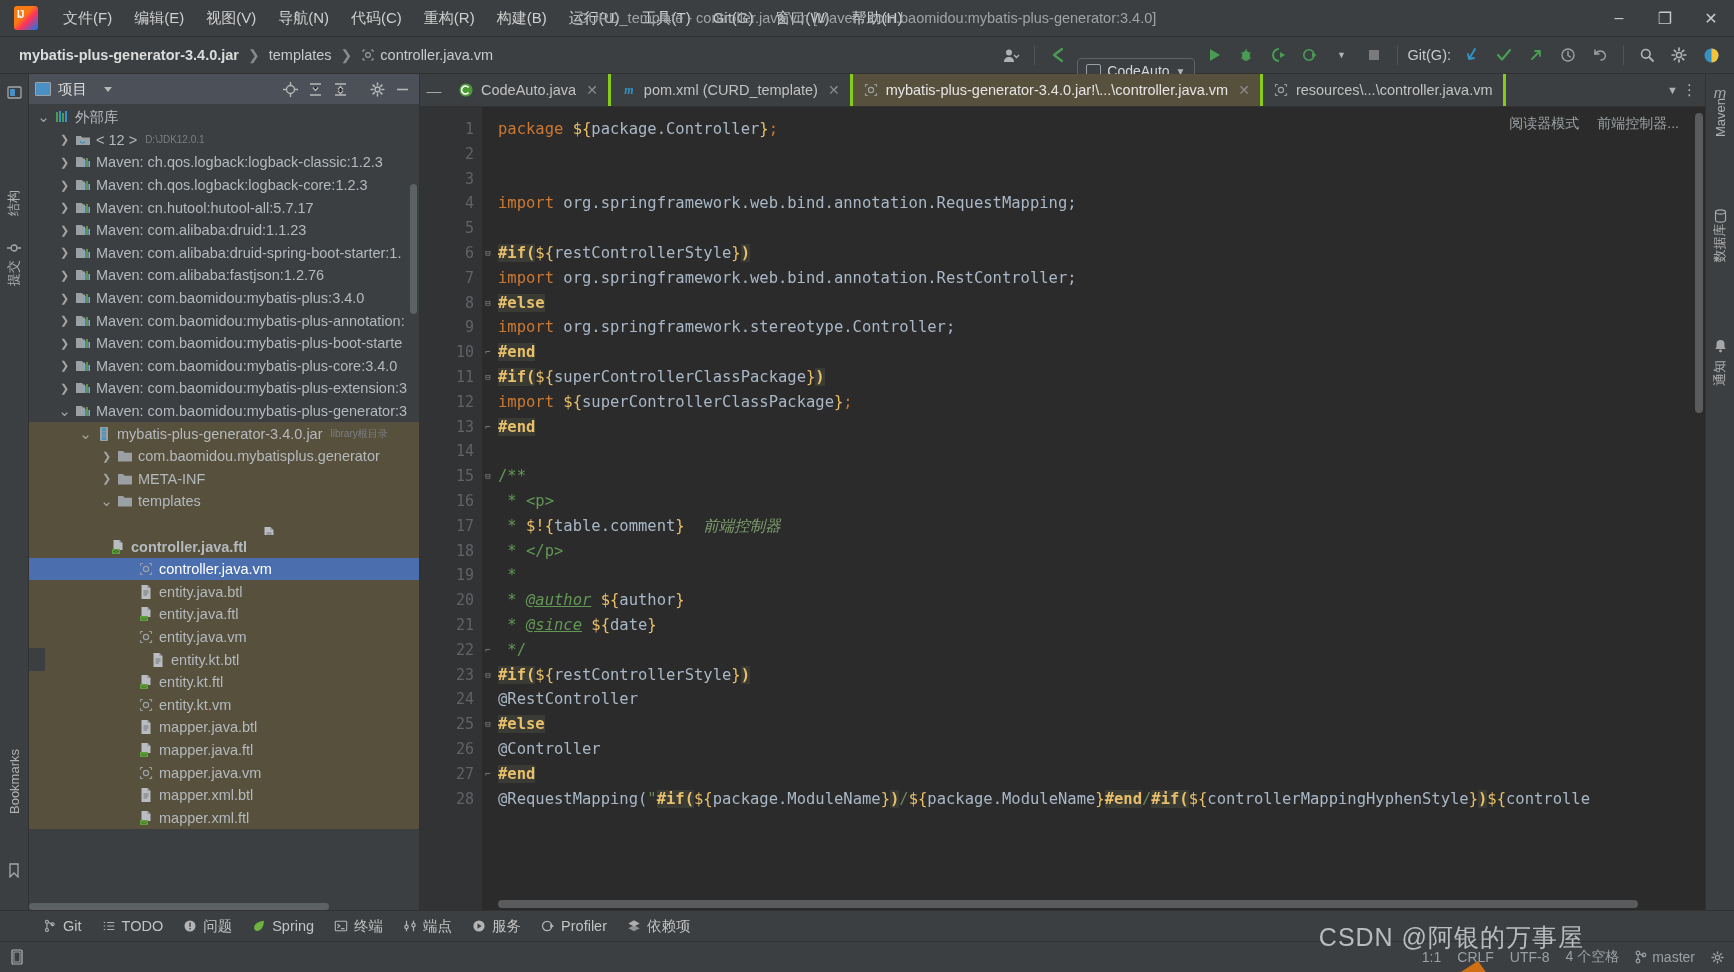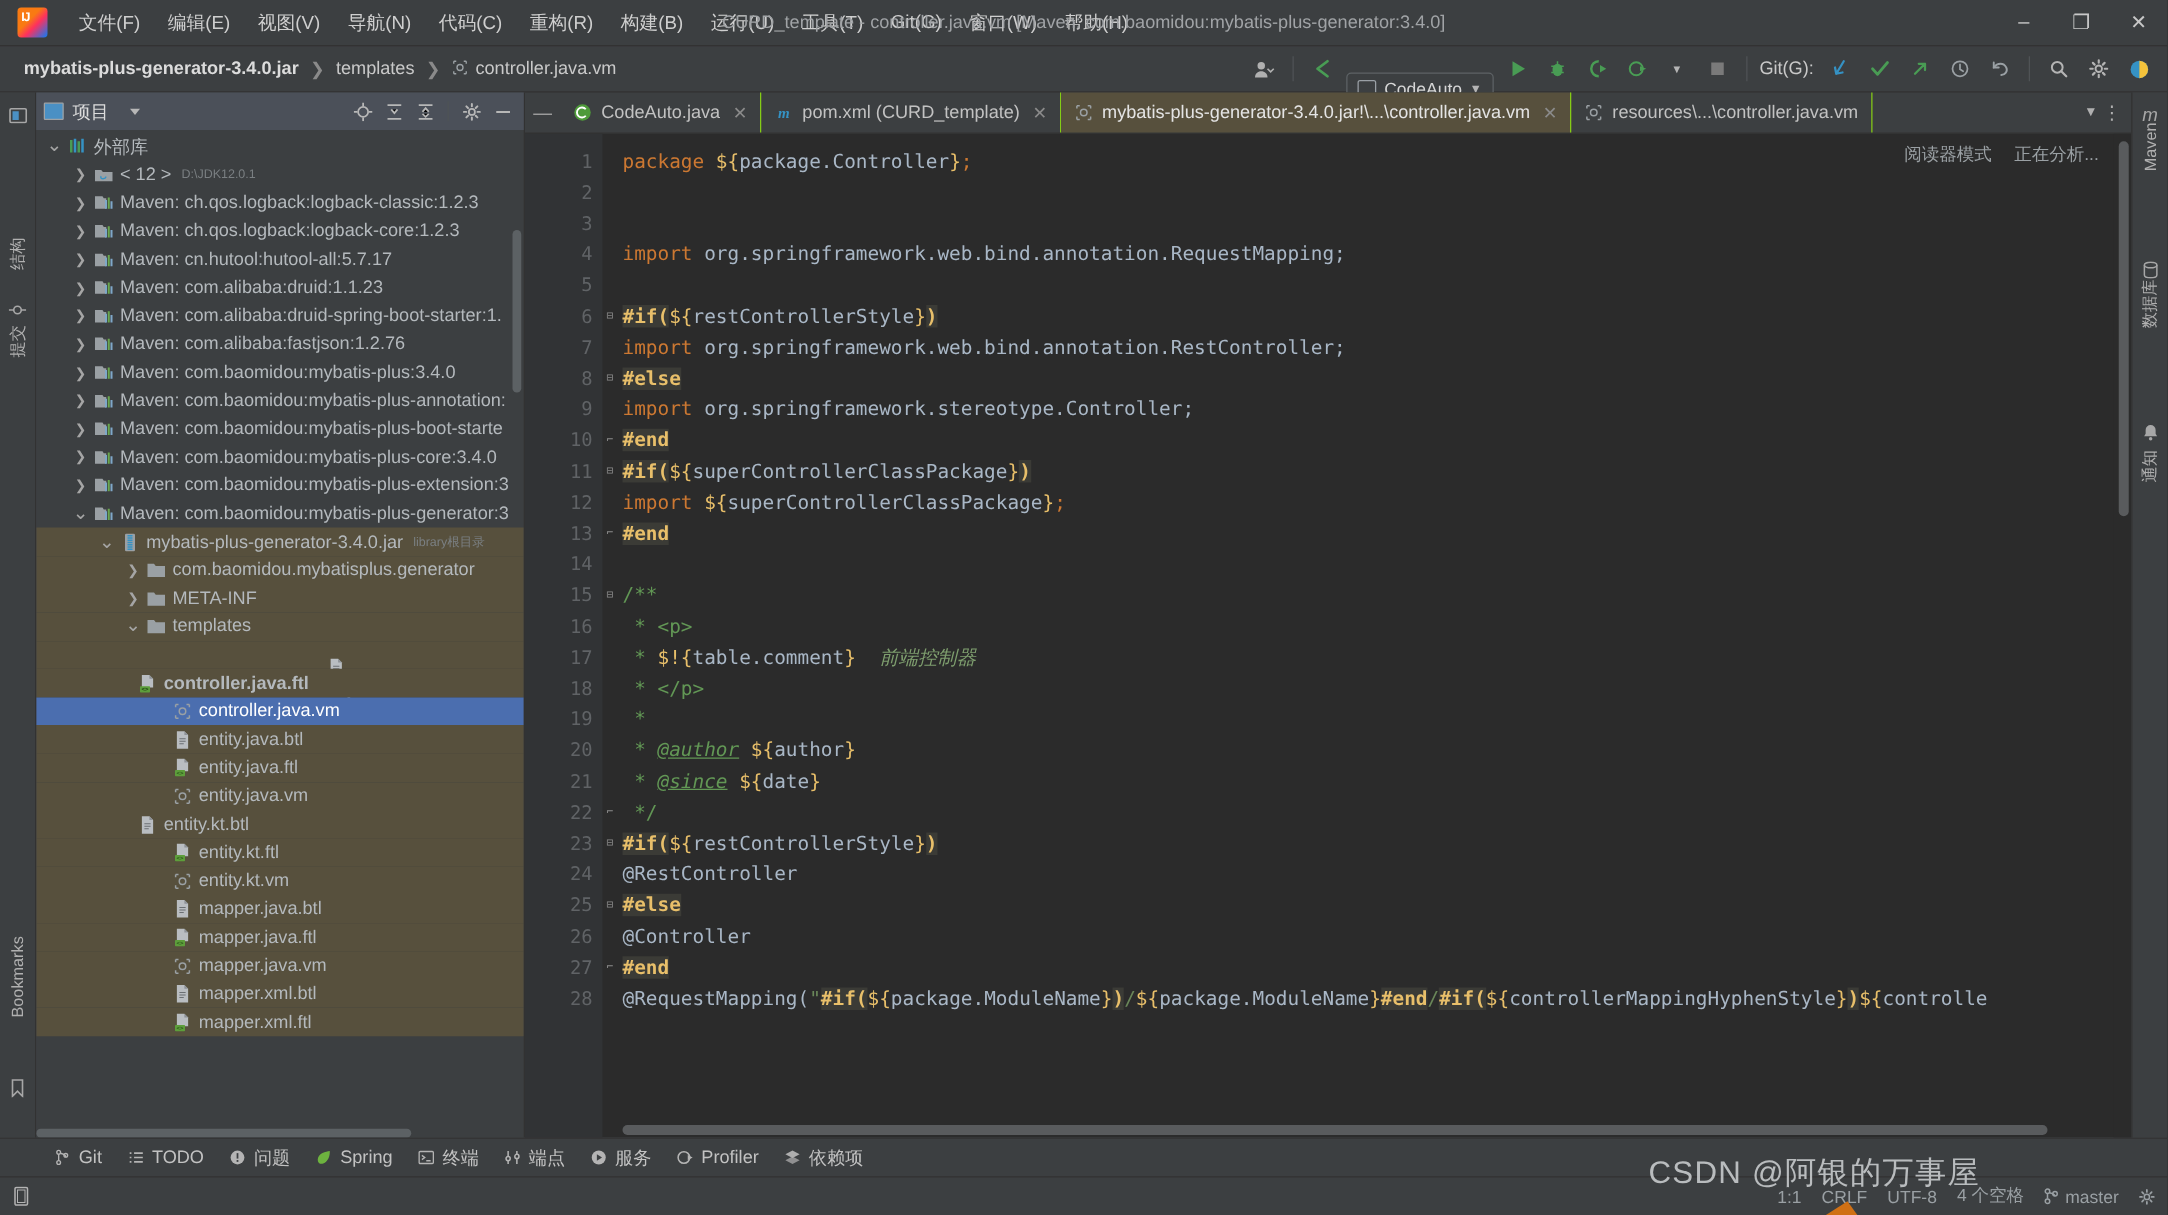--- a/index.html
+++ b/index.html
@@ -79,21 +79,21 @@
   .ic{width:17px;height:16px;margin:0 5px 0 3px;flex:0 0 17px;display:flex;align-items:center;justify-content:center;}
   .dim{color:#7a7f82;margin-left:8px;font-size:10px;}
   .scroll-th{position:absolute;right:2px;top:80px;width:7px;height:130px;background:#5c6164;border-radius:4px;}
   .scroll-hb{position:absolute;left:0;bottom:0;height:7px;width:300px;background:#5c6164;border-radius:4px;}
 
   
   .editor-wrap{flex:1;display:flex;flex-direction:column;min-width:0;background:#2b2b2b;}
   .tabs{height:32px;background:#3c3f41;display:flex;align-items:stretch;flex:0 0 32px;border-bottom:1px solid #323232;}
   .tab-collapse{width:28px;display:flex;align-items:center;justify-content:center;color:#a8a8a8;font-size:15px;}
   .tab{display:flex;align-items:center;gap:7px;padding:0 10px;font-size:14.5px;color:#c2c2c2;
-       border-right:1px solid #84cc16;white-space:nowrap;max-width:420px;}
+       border-right:3px solid #84cc16;white-space:nowrap;max-width:420px;}
   .tab.active{background:#57503d;color:#e4e4e4;}
   .tab .x{color:#8b8b8b;font-size:14px;margin-left:3px;}
   .tabs-right{margin-left:auto;display:flex;align-items:center;gap:4px;padding-right:8px;color:#b0b0b0;font-size:15px;}
 
   .ed-body{flex:1;display:flex;position:relative;min-height:0;overflow:hidden;}
   .gutter{width:62px;flex:0 0 62px;background:#313335;text-align:right;padding-top:10px;
           font-family:"DejaVu Sans Mono","Liberation Mono",monospace;font-size:15px;color:#606366;}
   .gutter .ln{height:24.8px;line-height:24.8px;padding-right:8px;position:relative;}
   .fold{position:absolute;right:-11px;width:10px;height:10px;top:7px;color:#8b8b8b;font-size:9px;
         line-height:10px;text-align:center;}
@@ -633,21 +633,21 @@
             <span class="ic">
               <svg width="16" height="16" viewBox="0 0 16 16">
                 <g stroke="#9aa0a4" stroke-width="1.2" fill="none">
                   <path d="M2.5 2.5h2.3M2.5 2.5v2.3M13.5 2.5h-2.3M13.5 2.5v2.3M2.5 13.5h2.3M2.5 13.5v-2.3M13.5 13.5h-2.3M13.5 13.5v-2.3"></path>
                   <circle cx="8" cy="8" r="2.6"></circle>
                 </g>
               </svg>
             </span>
             <span>entity.java.vm</span>
           </div>
-          <div class="row jarbg" style="padding-left: 64px;">
+          <div class="row jarbg" style="padding-left: 88px; margin-left: 16px;">
             <span class="arrow none"></span>
             <span class="ic">
               <svg width="16" height="16" viewBox="0 0 16 16">
                 <path d="M3.5 1h6l3 3v11h-9z" fill="#b9bdc1"></path>
                 <path d="M9.5 1v3h3" fill="#8d9196"></path>
                 <g stroke="#6b6f73" stroke-width="0.9">
                   <path d="M5.5 7h5M5.5 9h5M5.5 11h3.5"></path>
                 </g>
               </svg>
             </span>
@@ -822,21 +822,21 @@
             <div class="ln">23<span class="fold">⊟</span></div>
             <div class="ln">24</div>
             <div class="ln">25<span class="fold">⊟</span></div>
             <div class="ln">26</div>
             <div class="ln">27<span class="fold">⌐</span></div>
             <div class="ln">28</div>
           </div>
         <div class="code" id="code"><div class="cl"><span class="kw">package </span><span class="var">${</span><span class="txt">package.Controller</span><span class="var">}</span><span class="brace">;</span></div><div class="cl"></div><div class="cl"></div><div class="cl"><span class="kw">import </span><span class="txt">org.springframework.web.bind.annotation.RequestMapping;</span></div><div class="cl"></div><div class="cl"><span class="dir">#if(</span><span class="var">${</span><span class="txt">restControllerStyle</span><span class="var">}</span><span class="dir">)</span></div><div class="cl"><span class="kw">import </span><span class="txt">org.springframework.web.bind.annotation.RestController;</span></div><div class="cl"><span class="dir">#else</span></div><div class="cl"><span class="kw">import </span><span class="txt">org.springframework.stereotype.Controller;</span></div><div class="cl"><span class="dir">#end</span></div><div class="cl"><span class="dir">#if(</span><span class="var">${</span><span class="txt">superControllerClassPackage</span><span class="var">}</span><span class="dir">)</span></div><div class="cl"><span class="kw">import </span><span class="var">${</span><span class="txt">superControllerClassPackage</span><span class="var">}</span><span class="brace">;</span></div><div class="cl"><span class="dir">#end</span></div><div class="cl"></div><div class="cl"><span class="cmt">/**</span></div><div class="cl"><span class="cmt"> * &lt;p&gt;</span></div><div class="cl"><span class="cmt"> * </span><span class="var">$!{</span><span class="txt">table.comment</span><span class="var">}</span><span class="cjk">  前端控制器</span></div><div class="cl"><span class="cmt"> * &lt;/p&gt;</span></div><div class="cl"><span class="cmt"> *</span></div><div class="cl"><span class="cmt"> * </span><span class="doctag">@author</span><span class="cmt"> </span><span class="var">${</span><span class="txt">author</span><span class="var">}</span></div><div class="cl"><span class="cmt"> * </span><span class="doctag">@since</span><span class="cmt"> </span><span class="var">${</span><span class="txt">date</span><span class="var">}</span></div><div class="cl"><span class="cmt"> */</span></div><div class="cl"><span class="dir">#if(</span><span class="var">${</span><span class="txt">restControllerStyle</span><span class="var">}</span><span class="dir">)</span></div><div class="cl"><span class="txt">@RestController</span></div><div class="cl"><span class="dir">#else</span></div><div class="cl"><span class="txt">@Controller</span></div><div class="cl"><span class="dir">#end</span></div><div class="cl"><span class="txt">@RequestMapping(</span><span class="strlit">"</span><span class="dir">#if(</span><span class="var">${</span><span class="txt">package.ModuleName</span><span class="var">}</span><span class="dir">)</span><span class="strlit">/</span><span class="var">${</span><span class="txt">package.ModuleName</span><span class="var">}</span><span class="dir">#end</span><span class="strlit">/</span><span class="dir">#if(</span><span class="var">${</span><span class="txt">controllerMappingHyphenStyle</span><span class="var">}</span><span class="dir">)</span><span class="var">${</span><span class="txt">controlle</span></div></div>
         <div class="ed-badges">
           <span>阅读器模式</span>
-          <span>正在分析...</span>
+          <span>前端控制器...</span>
         </div>
         <div class="ed-right"></div>
         <div class="ed-vscroll"></div>
         <div class="ed-hscroll"></div>
       </div>
     </div>
 
     <div class="rail-r">
       <div class="rail-vert" style="position:absolute;top:36px;left:-24px;width:76px;">Maven</div>
       <div class="rail-vert" style="position:absolute;top:160px;left:-24px;width:76px;">数据库</div>

